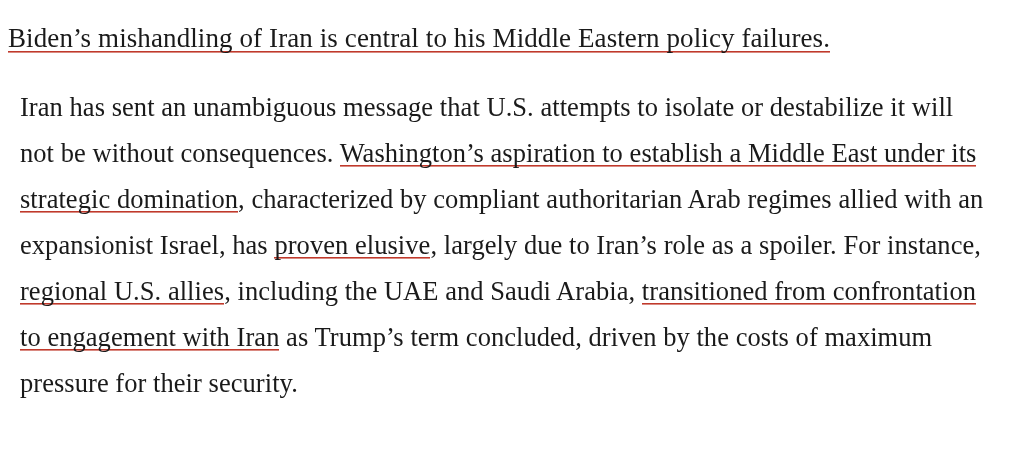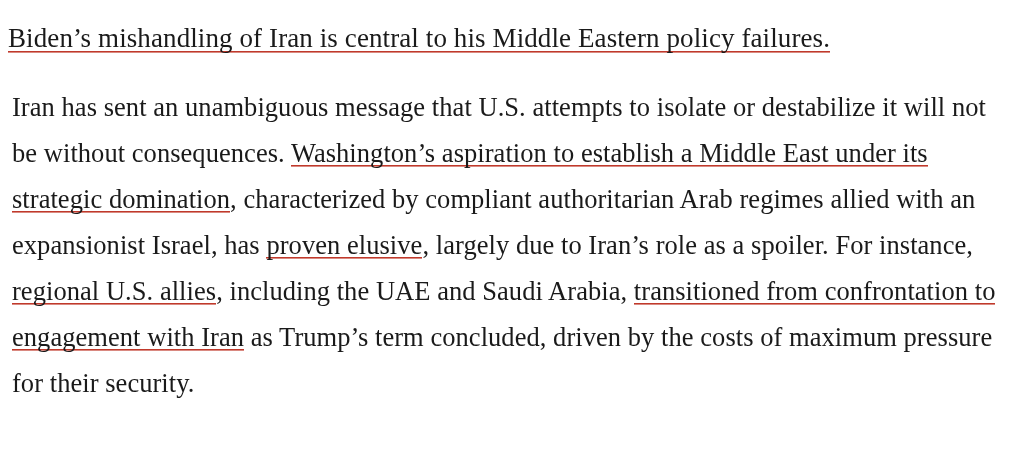--- a/index.html
+++ b/index.html
@@ -25,21 +25,21 @@
     font-size: 27px;
     line-height: 40px;
     letter-spacing: 0.1px;
     margin: 0 0 26px 0;
     font-weight: 400;
   }
   .body-para {
     font-size: 26.5px;
     line-height: 46px;
     letter-spacing: 0.05px;
-    margin: 4px;
+    margin: 12px;
     text-align: left;
     font-weight: 400;
   }
   .u {
     
     background-image: linear-gradient(to right, #c0392b, #c0392b);
     background-repeat: no-repeat;
     background-size: 100% 1.6px;
     background-position: 0 1.02em;
     padding-bottom: 1px;

